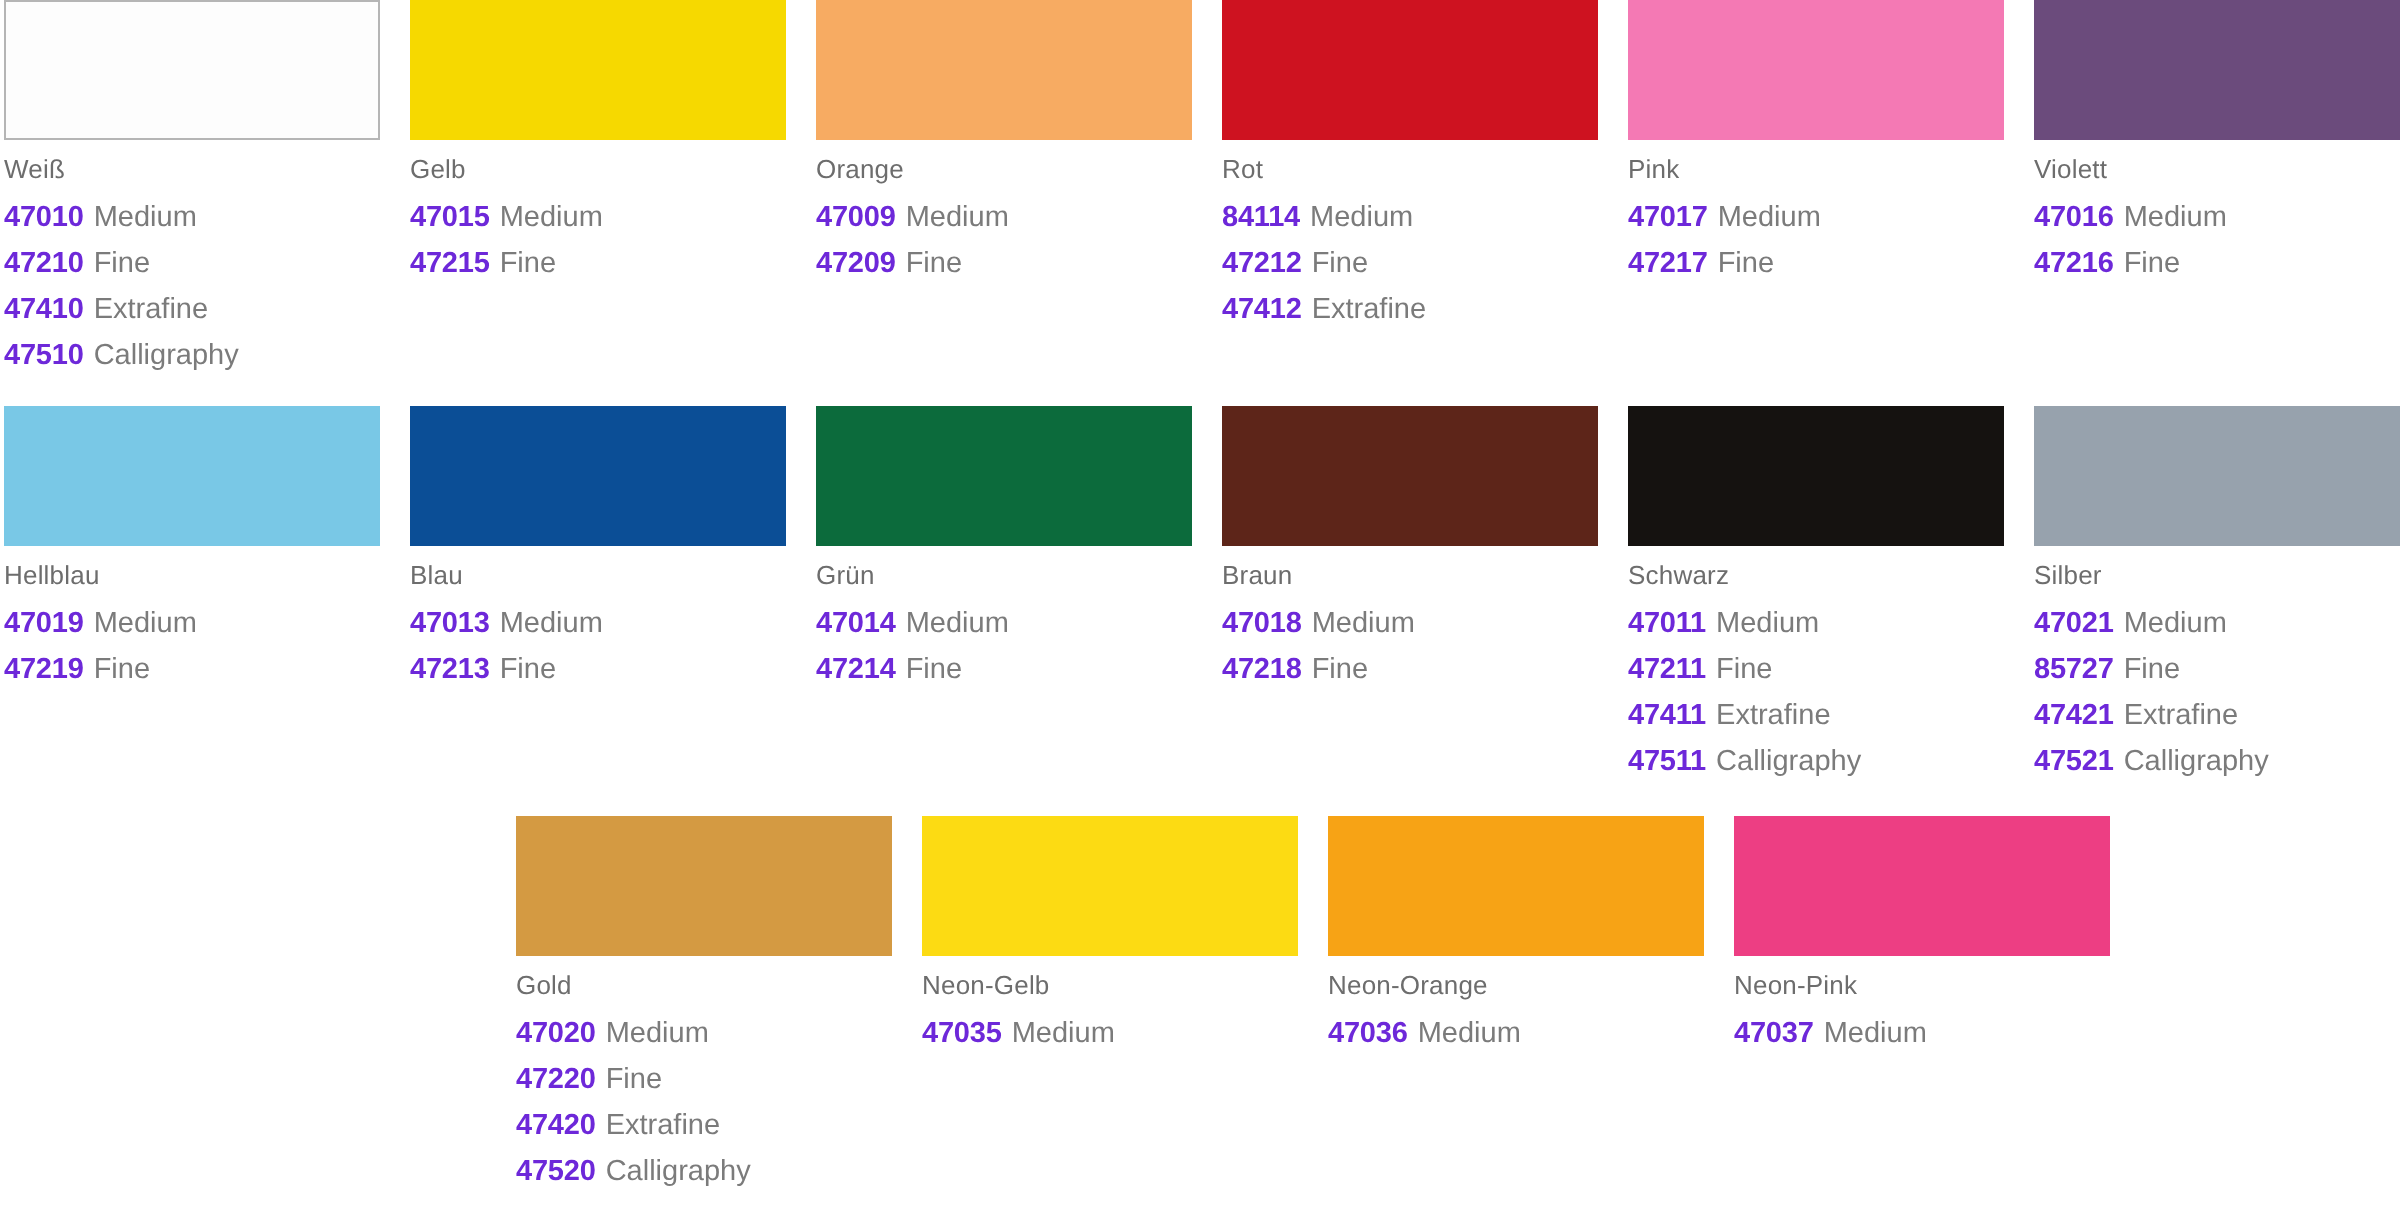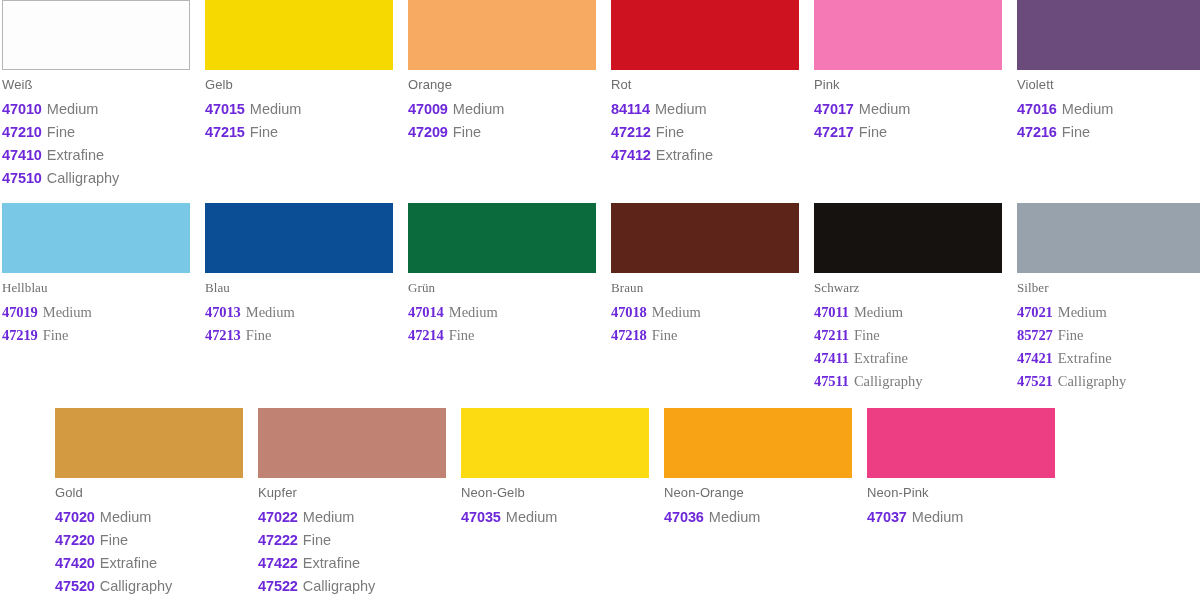--- a/index.html
+++ b/index.html
@@ -23,21 +23,21 @@
   }
 
   .swatch-row {
     position: absolute;
     left: 0;
     width: 1068px;
     display: flex;
   }
 
   .row-1 { top: 0px; }
-  .row-2 { top: 203px; font-family: Liberation Serif, serif; }
+  .row-2 { top: 203px; }
   .row-3 { top: 408px; justify-content: flex-end; }
 
   .swatch-cell {
     width: 203px;
     flex: 0 0 203px;
     box-sizing: border-box;
     padding-left: 2px;
     padding-right: 13px;
   }
 
@@ -197,30 +197,20 @@
         <div class="swatch-chip" style="background: rgb(212, 154, 66);"></div>
         <div class="swatch-name">Gold</div>
         <div class="variant-list">
           <div class="variant-row"><span class="variant-code">47020</span><span class="variant-grade">Medium</span></div>
           <div class="variant-row"><span class="variant-code">47220</span><span class="variant-grade">Fine</span></div>
           <div class="variant-row"><span class="variant-code">47420</span><span class="variant-grade">Extrafine</span></div>
           <div class="variant-row"><span class="variant-code">47520</span><span class="variant-grade">Calligraphy</span></div>
         </div>
       </div>
       <div class="swatch-cell">
-        <div class="swatch-chip" style="background: rgb(192, 130, 115);"></div>
-        <div class="swatch-name">Kupfer</div>
-        <div class="variant-list">
-          <div class="variant-row"><span class="variant-code">47022</span><span class="variant-grade">Medium</span></div>
-          <div class="variant-row"><span class="variant-code">47222</span><span class="variant-grade">Fine</span></div>
-          <div class="variant-row"><span class="variant-code">47422</span><span class="variant-grade">Extrafine</span></div>
-          <div class="variant-row"><span class="variant-code">47522</span><span class="variant-grade">Calligraphy</span></div>
-        </div>
-      </div>
-      <div class="swatch-cell">
         <div class="swatch-chip" style="background: rgb(252, 219, 19);"></div>
         <div class="swatch-name">Neon-Gelb</div>
         <div class="variant-list">
           <div class="variant-row"><span class="variant-code">47035</span><span class="variant-grade">Medium</span></div>
         </div>
       </div>
       <div class="swatch-cell">
         <div class="swatch-chip" style="background: rgb(247, 163, 21);"></div>
         <div class="swatch-name">Neon-Orange</div>
         <div class="variant-list">

